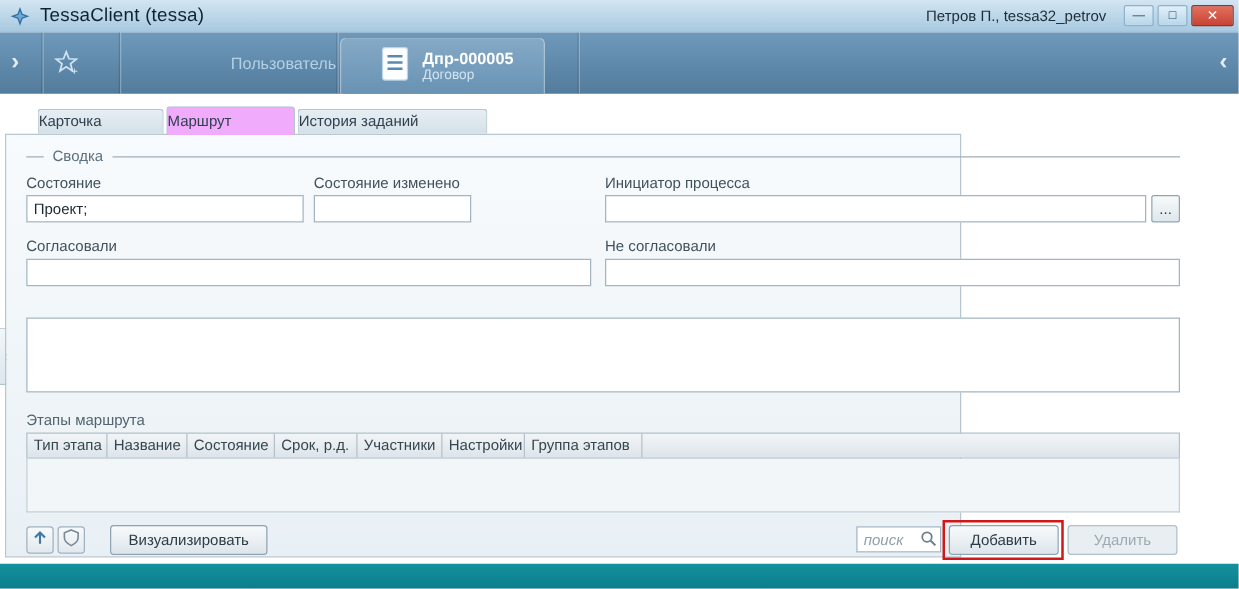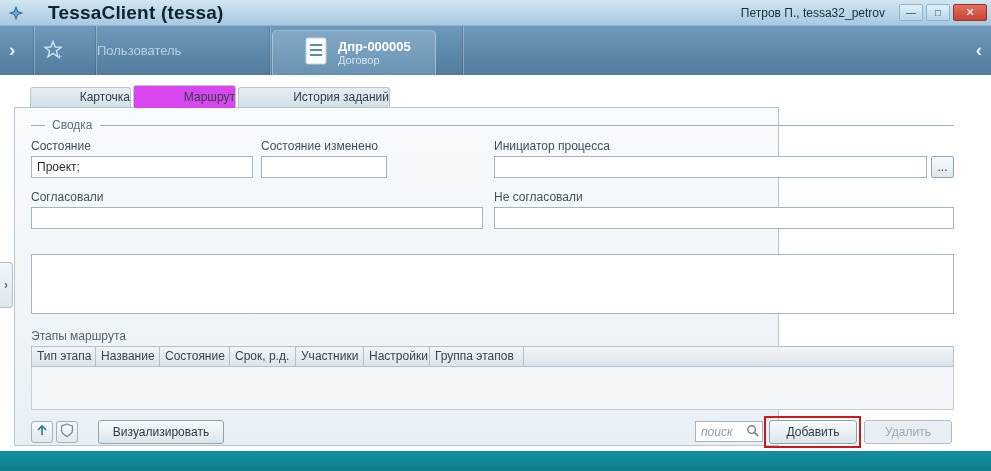--- a/index.html
+++ b/index.html
@@ -4,55 +4,55 @@
 <style>
   *{box-sizing:border-box;margin:0;padding:0}
   html,body{width:991px;height:471px}
   body{font-family:"Liberation Sans",sans-serif;position:relative;background:#fff;overflow:hidden}
 
   
   .titlebar{position:absolute;left:0;top:0;width:991px;height:26px;
     background:linear-gradient(#d3e5f2,#a7c9e0);border-bottom:1px solid #8fb4cf;
     display:flex;align-items:center}
   .app-icon{margin-left:8px;width:16px;height:16px;display:flex;align-items:center}
-  .app-title{margin-left:24px;font-size:19px;font-weight:bold;color:#10222f;letter-spacing:.2px}
+  .app-title{margin-left:8px;font-size:15px;font-weight:normal;color:#10222f;letter-spacing:.2px}
   .user-label{position:absolute;right:106px;top:6px;font-size:12px;color:#1c2c38}
   .win-buttons{position:absolute;right:4px;top:4px;display:flex;gap:3px}
   .win-btn{width:24px;height:17px;display:flex;align-items:center;justify-content:center;
     font-size:10px;color:#2a4a62;background:linear-gradient(#e2f0f9,#b8d6ea);
     border:1px solid #8fb3cc;border-radius:2px;cursor:default}
   .win-btn.close{width:34px;background:linear-gradient(#e4705e,#c84335);color:#fff;border-color:#993125;font-size:11px}
 
   
   .navbar{position:absolute;left:0;top:26px;width:991px;height:49px;
     background:linear-gradient(#6e99bb,#527b9c)}
   .nav-sep{position:absolute;top:0;width:1px;height:49px;background:rgba(255,255,255,.28);box-shadow:-1px 0 0 rgba(0,0,0,.14)}
   .nav-chevron{position:absolute;top:12px;font-size:19px;font-weight:bold;color:#e2eef7;cursor:default;line-height:24px}
   .star-icon{position:absolute;left:42px;top:13px}
   .nav-user-tab{position:absolute;left:97px;top:0;width:172px;height:49px;line-height:49px;
-    text-align:left;font-size:13px;color:#b3d1e6;cursor:default}
+    text-align:right;font-size:13px;color:#b3d1e6;cursor:default}
   .nav-active-tab{position:absolute;left:272px;top:4px;width:164px;height:45px;
     background:linear-gradient(#84a9c6,#6892b3);border:1px solid rgba(255,255,255,.35);border-bottom:none;
     border-radius:5px 5px 0 0;display:flex;align-items:center;padding-left:32px;gap:11px;cursor:default}
   .nav-active-title{font-size:13px;font-weight:bold;color:#ffffff;line-height:15px}
   .nav-active-sub{font-size:11px;color:#d4e4f0;line-height:13px}
 
   
   .expander{position:absolute;left:0;top:262px;width:13px;height:46px;
     background:linear-gradient(#f2f6f9,#dde7ee);border:1px solid #b2c2cd;border-left:none;
     border-radius:0 4px 4px 0;display:flex;align-items:center;justify-content:center;
     font-size:12px;font-weight:bold;color:#5d7384;cursor:default}
 
   
-  .card{position:absolute;left:14px;top:107px;width:765px;height:339px;
+  .card{position:absolute;left:4px;top:107px;width:765px;height:339px;
     background:linear-gradient(#f8fbfd,#e9f0f5);border:1px solid #b7c6d1;z-index:1}
-  .ctab{position:absolute;height:20px;top:87px;line-height:19px;text-align:right;font-size:12px;
+  .ctab{position:absolute;height:20px;top:87px;line-height:19px;text-align:left;font-size:12px;
     color:#30414d;background:linear-gradient(#e6eef3,#d4e0e8);border:1px solid #b7c6d1;border-bottom:none;
     border-radius:3px 3px 0 0;z-index:0;cursor:default}
-  .ctab.active{top:85px;height:23px;line-height:22px;background:#d946ef;z-index:2}
+  .ctab.active{top:85px;height:23px;line-height:22px;background:#f0abfc;z-index:2}
   .ctab.t0{left:30px;width:101px}
   .ctab.t1{left:133px;width:103px}
   .ctab.t2{left:238px;width:152px}
 
   
   .legend{position:absolute;left:16px;top:10px;width:923px;display:flex;align-items:center;
     font-size:12px;color:#5d7080}
   .legend .l1{width:14px;height:1px;background:#9fb0bc;margin-right:7px}
   .legend .l2{flex:1;height:1px;background:#9fb0bc;margin-left:7px}
   .lbl{position:absolute;font-size:12px;color:#41525d;white-space:nowrap}

